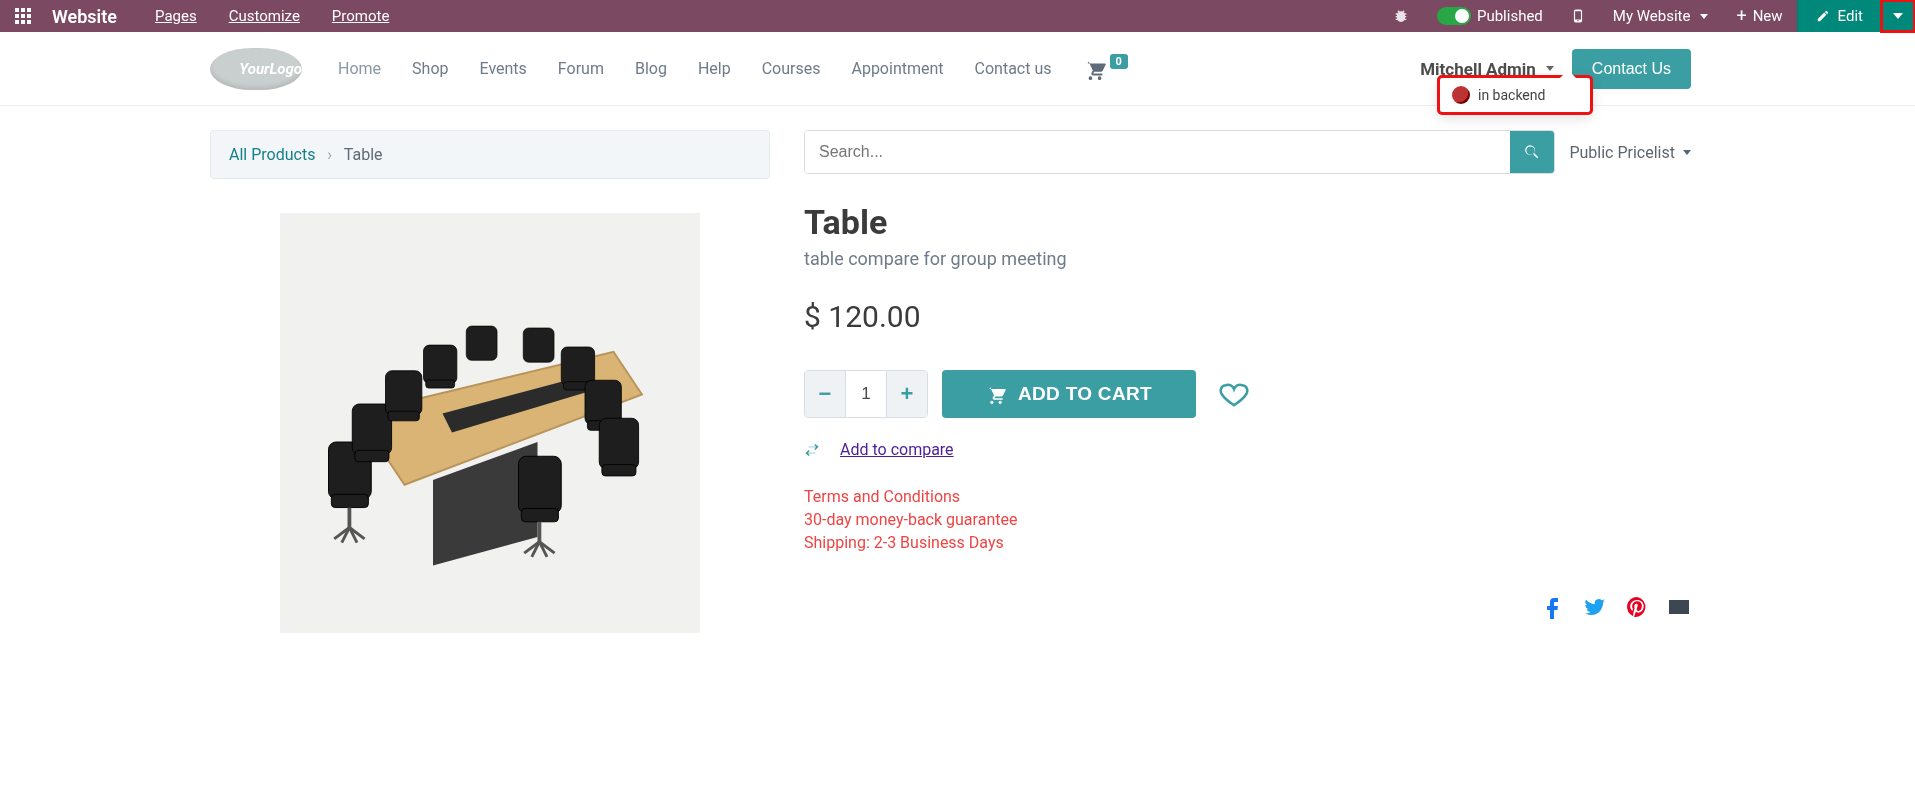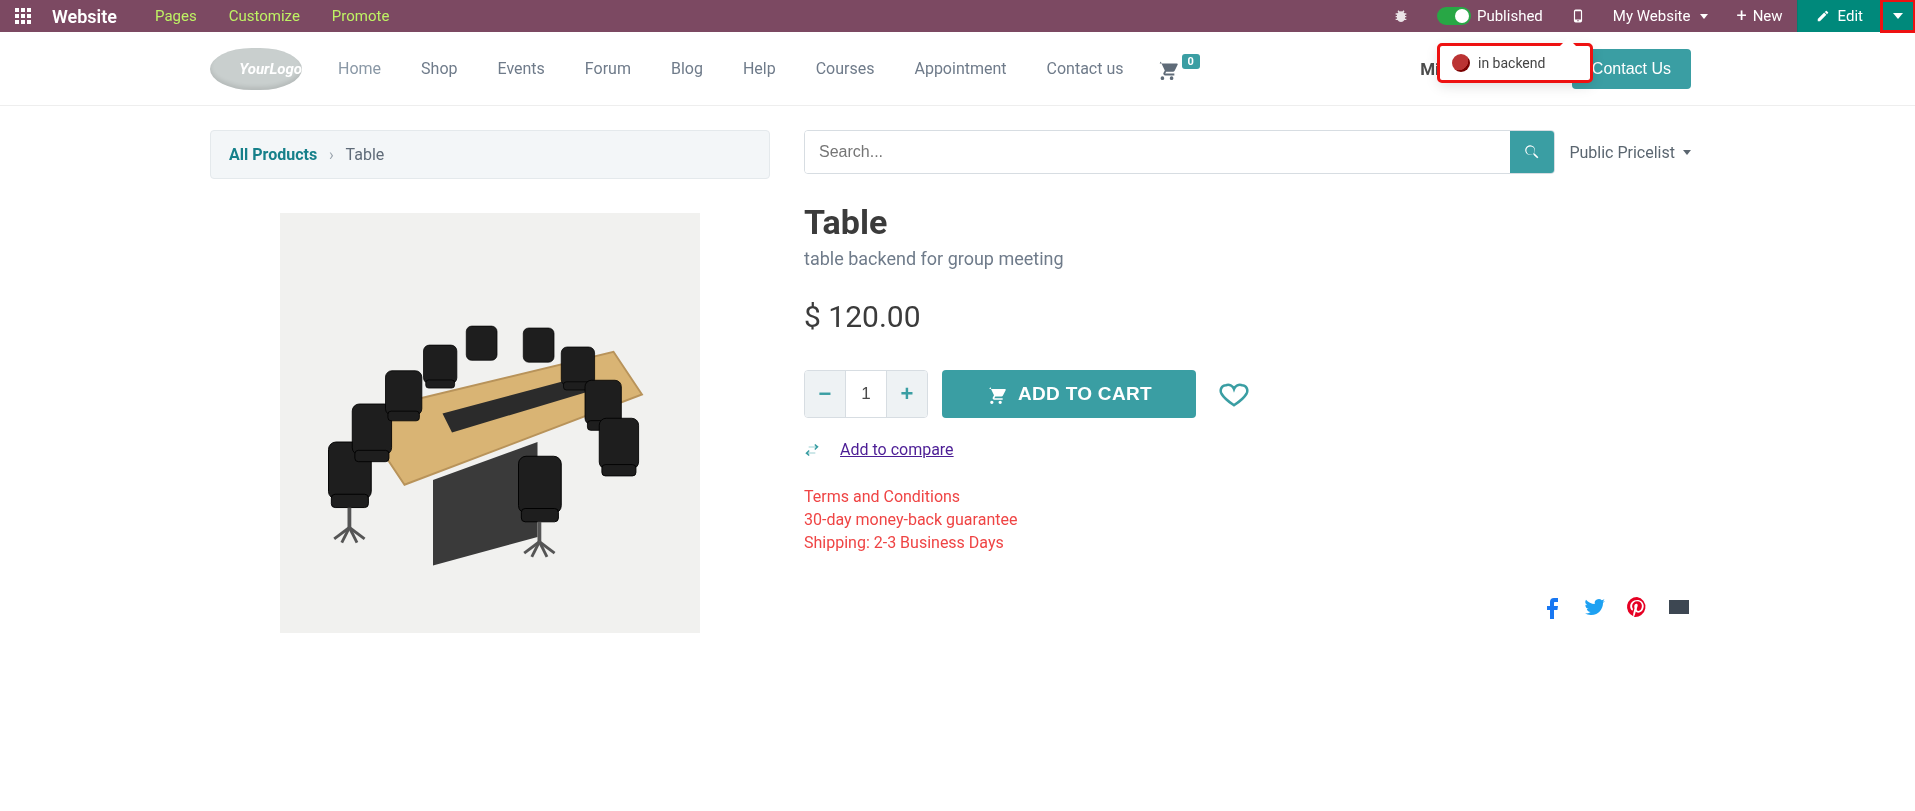--- a/index.html
+++ b/index.html
@@ -24,21 +24,21 @@
   .apps-btn {
     width: 46px; display: flex; align-items: center; justify-content: center;
     cursor: pointer;
   }
   .apps-grid {
     display: grid; grid-template-columns: repeat(3, 4px); grid-template-rows: repeat(3, 4px);
     gap: 2px;
   }
   .apps-grid span { background: #fff; width: 4px; height: 4px; }
   .admin-brand { font-weight: 600; font-size: 18px; padding: 0 22px 0 6px; display:flex;align-items:center;}
-  .admin-link { padding: 0 16px; display: flex; align-items: center; cursor: pointer; color:#bef264; }
+  .admin-link { padding: 0 16px; display: flex; align-items: center; cursor: pointer; color:#ffffff;text-decoration:underline; }
   .admin-spacer { flex: 1; }
   .admin-right { display: flex; align-items: stretch; }
   .admin-item { padding: 0 14px; display: flex; align-items: center; gap:6px; cursor:pointer;}
   .bug-icon svg { width:16px; height:16px; fill:#fff; opacity:.85;}
   .toggle {
     width: 34px; height: 18px; background:#28a745; border-radius:9px; position:relative;
     display:inline-block;
   }
   .toggle::after{
     content:""; width:14px; height:14px; background:#fff; border-radius:50%;
@@ -53,21 +53,21 @@
     outline:3px solid #e11; outline-offset:-2px; cursor:pointer;
   }
   .caret-down{ width:0;height:0;border-left:5px solid transparent;border-right:5px solid transparent;border-top:6px solid #fff;}
   .mini-caret{ width:0;height:0;border-left:4px solid transparent;border-right:4px solid transparent;border-top:5px solid #fff; margin-left:4px;}
   .pencil-ic, .plus-ic, .mobile-ic { width:14px;height:14px; fill:#fff;}
   .plus-txt{font-size:18px; line-height:1;}
 
   
   .edit-dropdown{
     position: fixed;
-    top: 45px; left: 1439px;
+    top: 77px; left: 1439px;
     width: 152px;
     background:#fff; border:1px solid #ddd; border-radius:3px;
     box-shadow: 0 4px 14px rgba(0,0,0,.15);
     padding: 8px 12px;
     outline:3px solid #e11; outline-offset:-1px;
     z-index: 200;
   }
   .edit-dropdown::before{
     content:""; position:absolute; top:-8px; right:14px;
     width:0;height:0;border-left:8px solid transparent;border-right:8px solid transparent;border-bottom:8px solid #fff;
@@ -79,21 +79,21 @@
   .site-header{
     height:74px; border-bottom:1px solid #eee; display:flex; align-items:center;
     padding: 0 0 0 210px;
   }
   .logo{
     width:92px;height:42px; background:#c9cfce; border-radius:50%/55%;
     display:flex;align-items:center;justify-content:flex-end;color:#fff;font-weight:700;
     font-style:italic; margin-right:22px; font-size:15px;
     box-shadow: inset 0 -3px 4px rgba(0,0,0,.1);
   }
-  .nav{display:flex; gap:12px;}
+  .nav{display:flex; gap:3px;}
   .nav a{ padding:0 14px; line-height:74px; color:#6f7b8a; cursor:pointer; font-size:16px;}
   .nav a:first-child{color:#8a98a6;}
   .cart{ margin-left:18px; display:flex;align-items:center; cursor:pointer; gap:4px;}
   .cart svg{width:22px;height:22px;fill:#5f6b78;}
   .cart-badge{ background:#3a9ea3;color:#fff;border-radius:3px;font-size:11px;font-weight:700;padding:1px 6px;margin-top:-14px;}
   .user-area{margin-left:auto; display:flex; align-items:center; gap:18px; padding-right:224px;}
   .user-name{font-weight:700;color:#4c4c4c;font-size:17px;display:flex;align-items:center;gap:6px;cursor:pointer;}
   .user-name .mini-caret{border-top-color:#666;}
   .contact-btn{
     background:#3a9ea3;color:#fff;border:none;border-radius:4px;padding:11px 20px;font-size:16px;cursor:pointer;
@@ -101,21 +101,21 @@
 
   
   .page{ padding: 24px 224px 40px 210px; display:flex; gap:34px;}
   .col-left{ width:560px;}
   .col-right{ flex:1;}
 
   .breadcrumb-bar{
     background:#f3f6f8;border:1px solid #e4e9ec;border-radius:4px;
     padding:14px 18px; color:#5f6b78; font-size:16px;
   }
-  .breadcrumb-bar .root{ color:#16808a; cursor:pointer; font-weight:700;}
+  .breadcrumb-bar .root{ color:#16808a; cursor:pointer; font-weight:400;}
   .breadcrumb-bar .sep{ color:#9aa4ad; margin:0 8px;}
 
   .product-img-wrap{
     margin-top:34px; width:420px; height:420px; background:#f1f1ef;
     margin-left:70px; display:flex;align-items:center;justify-content:center;
   }
 
   .search-row{ display:flex; gap:14px; align-items:center; margin-bottom:28px;}
   .search-box{ flex:1; display:flex; border:1px solid #d7dde2; border-radius:4px; overflow:hidden;}
   .search-box input{
@@ -340,21 +340,21 @@
             </svg>
         </button>
       </div>
       <div class="pricelist">
         <span>Public Pricelist</span>
         <span class="mini-caret"></span>
       </div>
     </div>
 
     <h1 class="p-title">Table</h1>
-    <div class="p-sub">table backend for group meeting</div>
+    <div class="p-sub">table compare for group meeting</div>
     <div class="p-price">$ 120.00</div>
 
     <div class="buy-row">
       <div class="qty">
         <button>−</button>
         <input type="text" value="1" style="">
         <button>+</button>
       </div>
       <button class="addcart">
         <svg viewBox="0 0 24 24">

